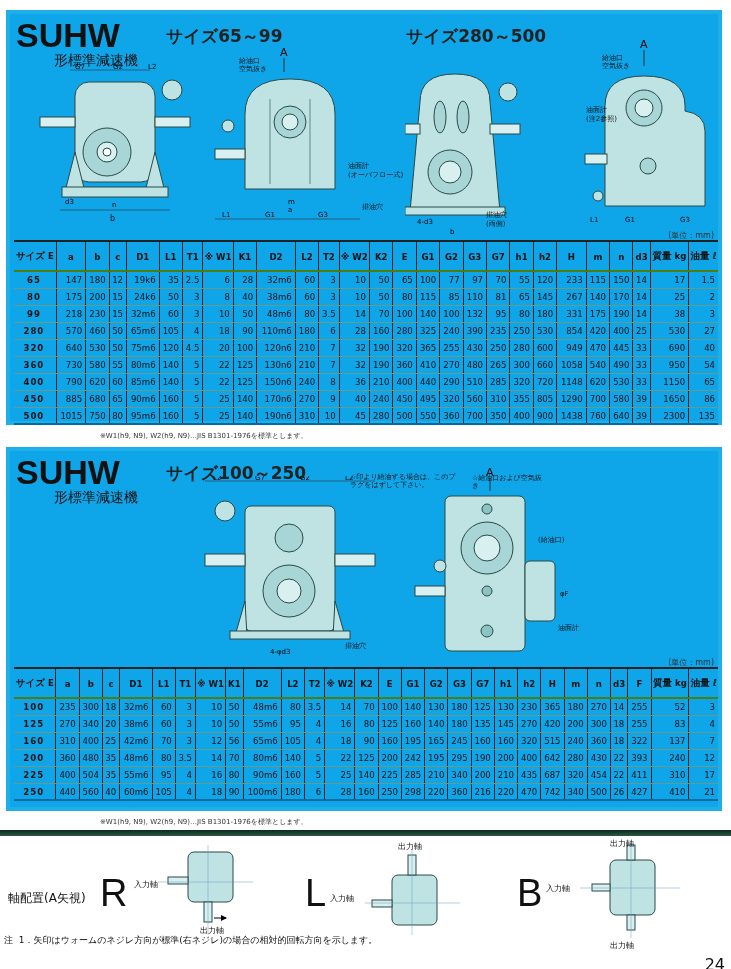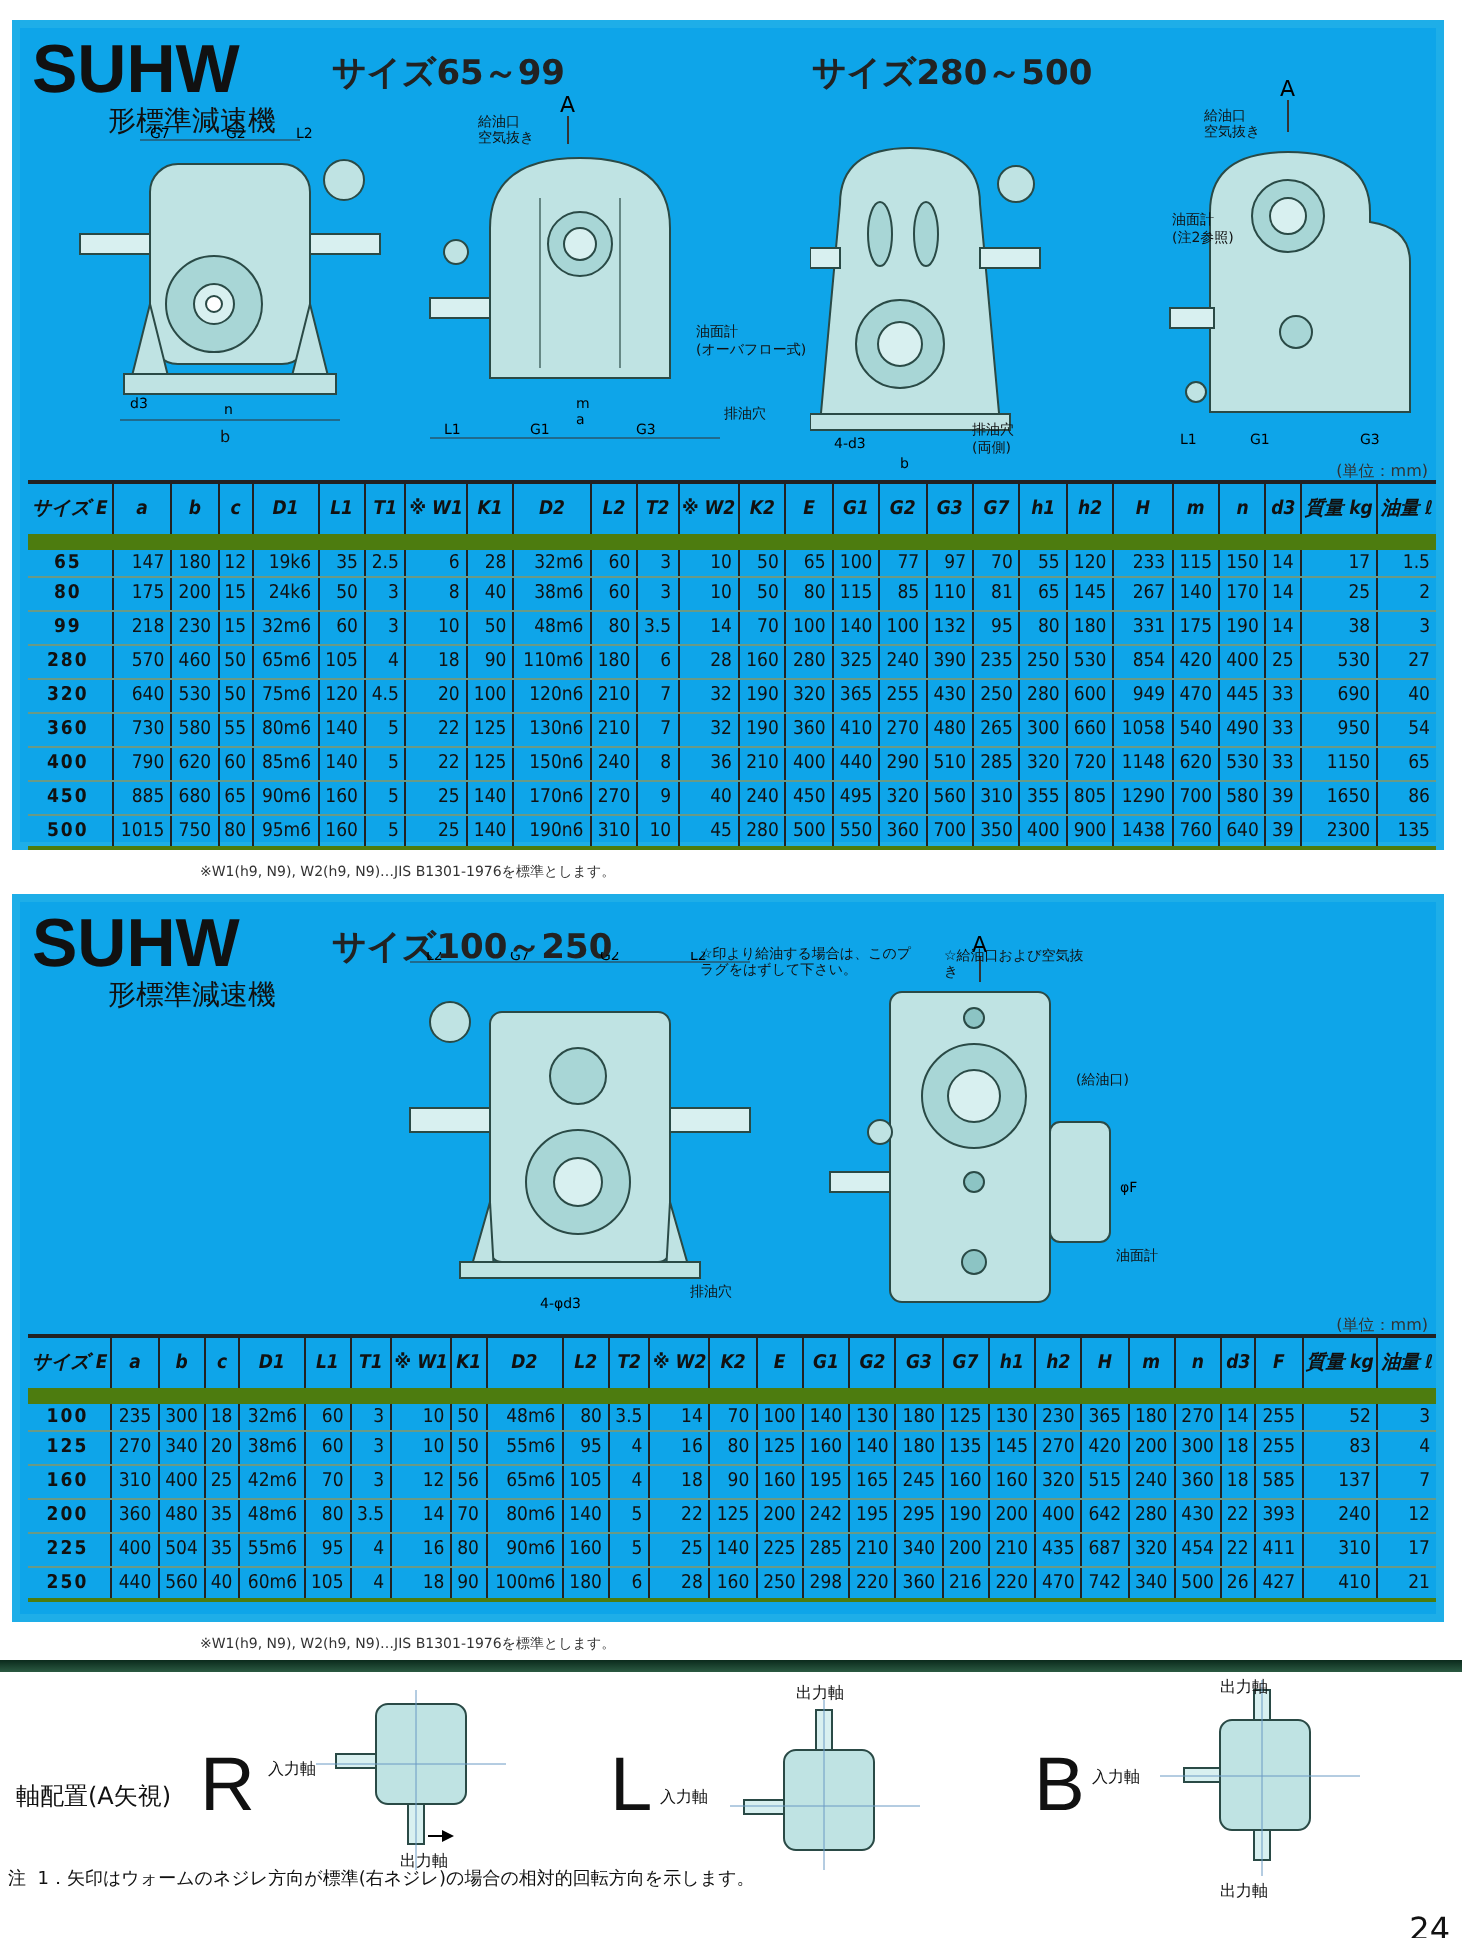--- a/index.html
+++ b/index.html
@@ -6,25 +6,25 @@
   body { width: 731px; height: 969px; background: #ffffff; font-family: "DejaVu Sans", sans-serif; color: #111; position: relative; overflow: hidden; }
   .panel { position: absolute; border: 4px solid #1eaee8; background: #0ea5e9; }
   #panel1 { left: 6px; top: 10px; width: 716px; height: 415px; }
   #panel2 { left: 6px; top: 447px; width: 716px; height: 364px; }
   .brand { position: absolute; font-family: "Liberation Sans", sans-serif; font-weight: bold; font-size: 34px; letter-spacing: 0px; color: #111; }
   .subtitle { position: absolute; font-size: 14px; color: #111; }
   .sizeTitle { position: absolute; font-size: 17px; font-weight: bold; color: #222; }
   .diagram { position: absolute; }
   .unit { position: absolute; font-size: 8px; color: #333; }
   table.spec { position: absolute; border-collapse: collapse; font-family: "DejaVu Sans Condensed", "DejaVu Sans", sans-serif; font-size: 9.5px; }
-  table.spec th { font-weight: bold; font-size: 9.5px; border-top: 2px solid #222; border-bottom: 8px solid #4d7c0f; border-left: 1px solid #222; padding: 1px 0; height: 30px; font-style: italic; }
+  table.spec th { font-weight: bold; font-size: 9.5px; border-top: 2px solid #222; border-bottom: 2px solid #4d7c0f; border-left: 1px solid #222; padding: 1px 0; height: 30px; }
   table.spec th:first-child { border-left: none; }
   table.spec td { border-left: 1px solid #222; border-bottom: 1px solid #6a9a86; text-align: right; padding: 0 3px 0 1px; height: 17px; }
   table.spec td:first-child { border-left: none; font-weight: bold; text-align: center; letter-spacing: 1px; }
-  table.spec tr:last-child td { border-bottom: 2px solid #4d7c0f; }
+  table.spec tr:last-child td { border-bottom: 2px solid #0369a1; }
   .footnote { position: absolute; font-size: 7px; color: #333; }
   .bar { position: absolute; left: 0; top: 830px; width: 731px; height: 6px; background: linear-gradient(#0b2a1c,#2b5a42); }
   .arrTitle { position: absolute; left: 8px; top: 890px; font-size: 12px; }
   .bigLetter { position: absolute; font-family: "Liberation Sans", sans-serif; font-size: 38px; }
   .shaftLabel { position: absolute; font-size: 8px; }
   .notes { position: absolute; left: 4px; top: 934px; font-size: 9px; line-height: 13px; }
   .pageNum { position: absolute; right: 6px; top: 955px; font-size: 16px; text-align: center; }
 </style>
 </head>
 <body>
@@ -576,21 +576,21 @@
           <td>195</td>
           <td>165</td>
           <td>245</td>
           <td>160</td>
           <td>160</td>
           <td>320</td>
           <td>515</td>
           <td>240</td>
           <td>360</td>
           <td>18</td>
-          <td>585</td>
+          <td>322</td>
           <td>137</td>
           <td>7</td>
         </tr>
         <tr>
           <td>200</td>
           <td>360</td>
           <td>480</td>
           <td>35</td>
           <td>48m6</td>
           <td>80</td>

